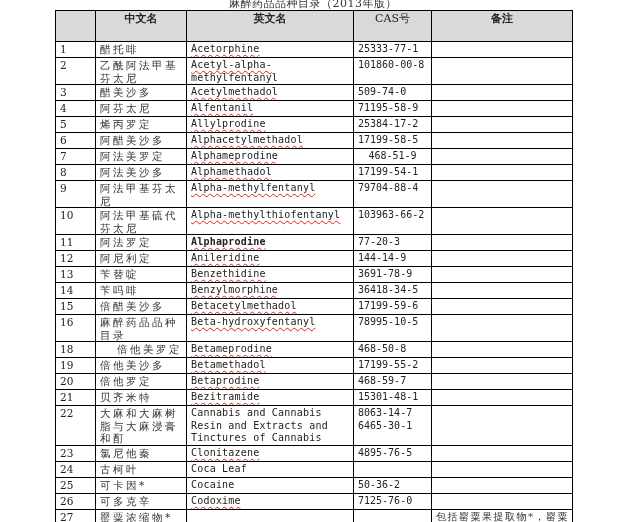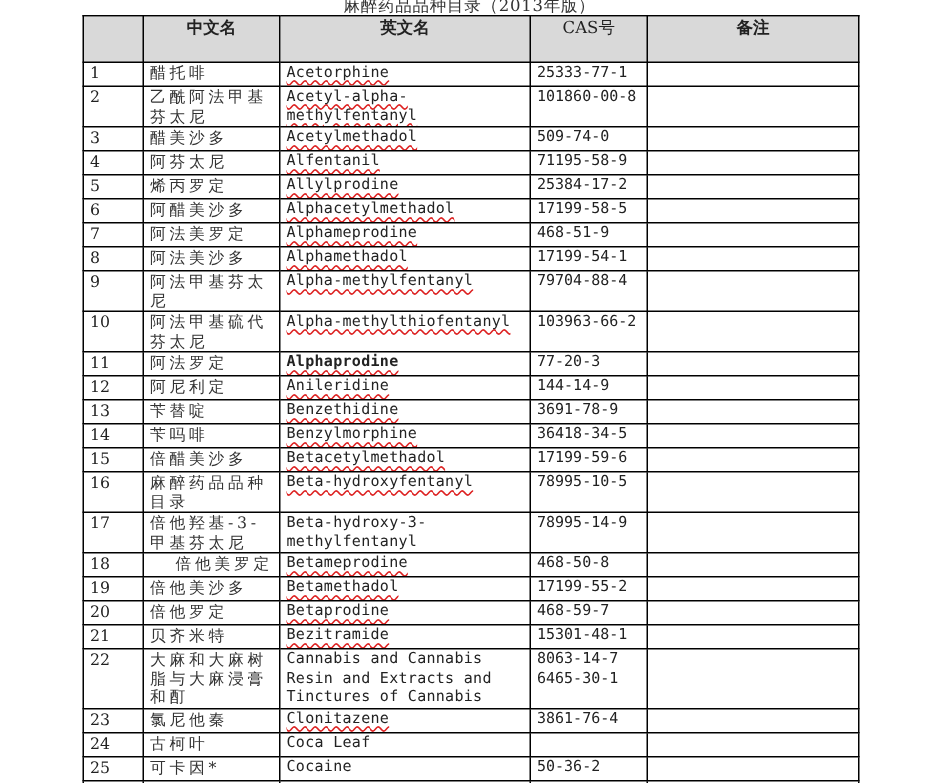--- a/index.html
+++ b/index.html
@@ -88,21 +88,21 @@
     <td class="num" style="height: 14px;">6</td>
     <td class="cn" style="height: 14px;">阿醋美沙多</td>
     <td class="en" style="height: 14px;"><span class="spell">Alphacetylmethadol</span></td>
     <td class="cas" style="height: 14px;">17199-58-5</td>
     <td class="note" style="height: 14px;"></td>
   </tr>
       <tr>
     <td class="num" style="height: 14px;">7</td>
     <td class="cn" style="height: 14px;">阿法美罗定</td>
     <td class="en" style="height: 14px;"><span class="spell">Alphameprodine</span></td>
-    <td class="cas" style="height: 14px;">468-51-9</td>
+    <td class="cas" style="height: 14px; text-align: center;">468-51-9</td>
     <td class="note" style="height: 14px;"></td>
   </tr>
       <tr>
     <td class="num" style="height: 14px;">8</td>
     <td class="cn" style="height: 14px;">阿法美沙多</td>
     <td class="en" style="height: 14px;"><span class="spell">Alphamethadol</span></td>
     <td class="cas" style="height: 14px;">17199-54-1</td>
     <td class="note" style="height: 14px;"></td>
   </tr>
       <tr>
@@ -155,27 +155,20 @@
     <td class="note" style="height: 14px;"></td>
   </tr>
       <tr>
     <td class="num" style="height: 14px;">16</td>
     <td class="cn" style="height: 14px;">麻醉药品品种目录</td>
     <td class="en" style="height: 14px;"><span class="spell">Beta-hydroxyfentanyl</span></td>
     <td class="cas" style="height: 14px;">78995-10-5</td>
     <td class="note" style="height: 14px;"></td>
   </tr>
       <tr>
-    <td class="num" style="height: 24px;">17</td>
-    <td class="cn" style="height: 24px;">倍他羟基-3-甲基芬太尼</td>
-    <td class="en" style="height: 24px;"><span>Beta-hydroxy-3-methylfentanyl</span></td>
-    <td class="cas" style="height: 24px;">78995-14-9</td>
-    <td class="note" style="height: 24px;"></td>
-  </tr>
-      <tr>
     <td class="num" style="height: 14px;">18</td>
     <td class="cn" style="height: 14px; text-align: right;">倍他美罗定</td>
     <td class="en" style="height: 14px;"><span class="spell">Betameprodine</span></td>
     <td class="cas" style="height: 14px;">468-50-8</td>
     <td class="note" style="height: 14px;"></td>
   </tr>
       <tr>
     <td class="num" style="height: 14px;">19</td>
     <td class="cn" style="height: 14px;">倍他美沙多</td>
     <td class="en" style="height: 14px; margin-left: 36px;"><span class="spell">Betamethadol</span></td>
@@ -200,21 +193,21 @@
     <td class="num" style="height: 34px;">22</td>
     <td class="cn" style="height: 34px;">大麻和大麻树脂与大麻浸膏和酊</td>
     <td class="en" style="height: 34px;"><span>Cannabis and Cannabis Resin and Extracts and Tinctures of Cannabis</span></td>
     <td class="cas" style="height: 34px;">8063-14-7<br>6465-30-1</td>
     <td class="note" style="height: 34px;"></td>
   </tr>
       <tr>
     <td class="num" style="height: 14px;">23</td>
     <td class="cn" style="height: 14px;">氯尼他秦</td>
     <td class="en" style="height: 14px;"><span class="spell">Clonitazene</span></td>
-    <td class="cas" style="height: 14px;">3861-76-4</td>
+    <td class="cas" style="height: 14px;">4895-76-5</td>
     <td class="note" style="height: 14px;"></td>
   </tr>
       <tr>
     <td class="num" style="height: 14px;">24</td>
     <td class="cn" style="height: 14px;">古柯叶</td>
     <td class="en" style="height: 14px;"><span>Coca Leaf</span></td>
     <td class="cas" style="height: 14px;"></td>
     <td class="note" style="height: 14px;"></td>
   </tr>
       <tr>

